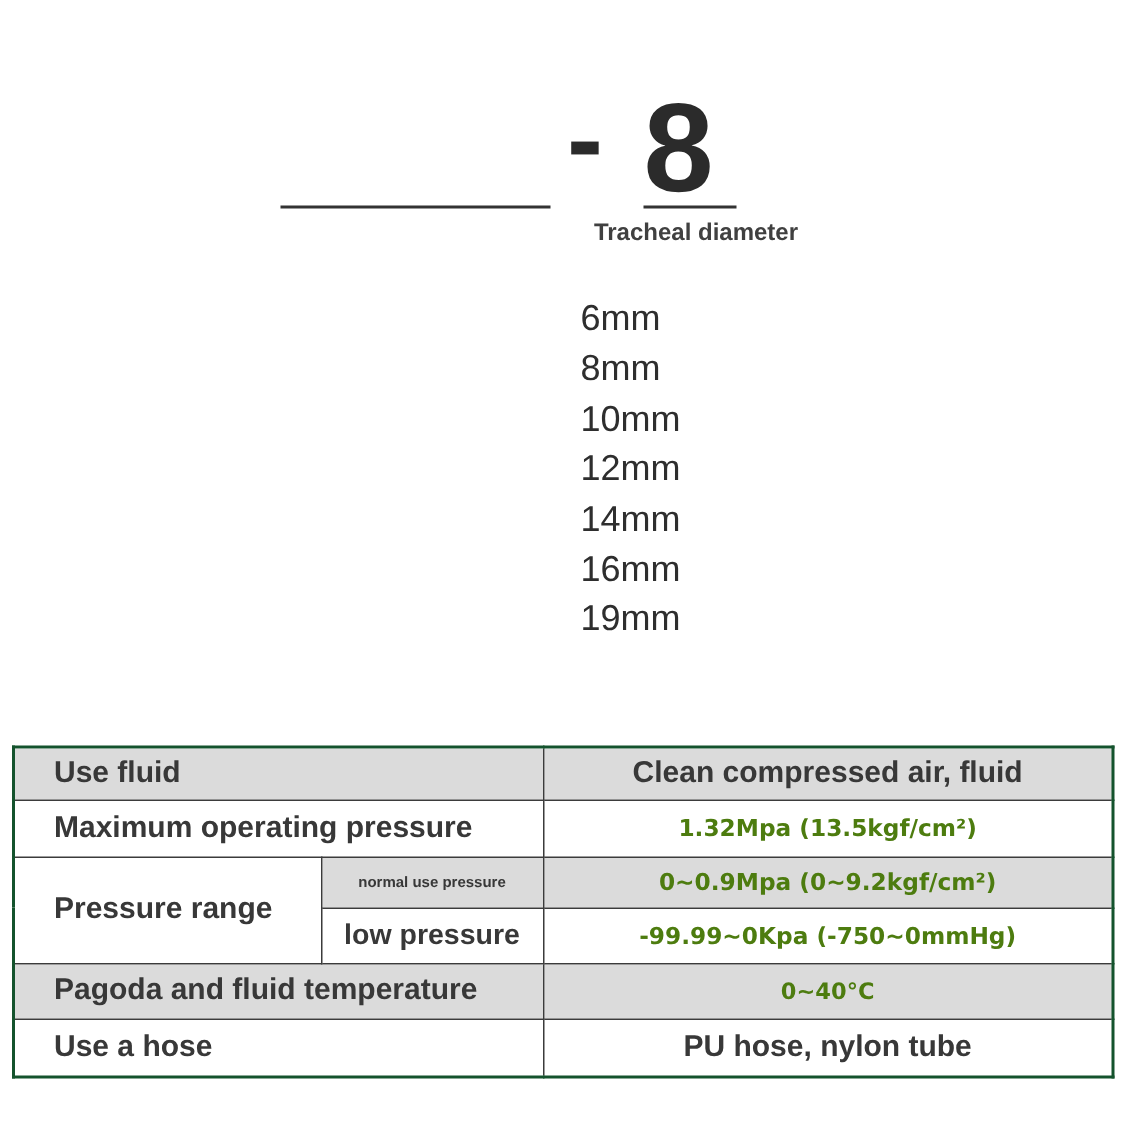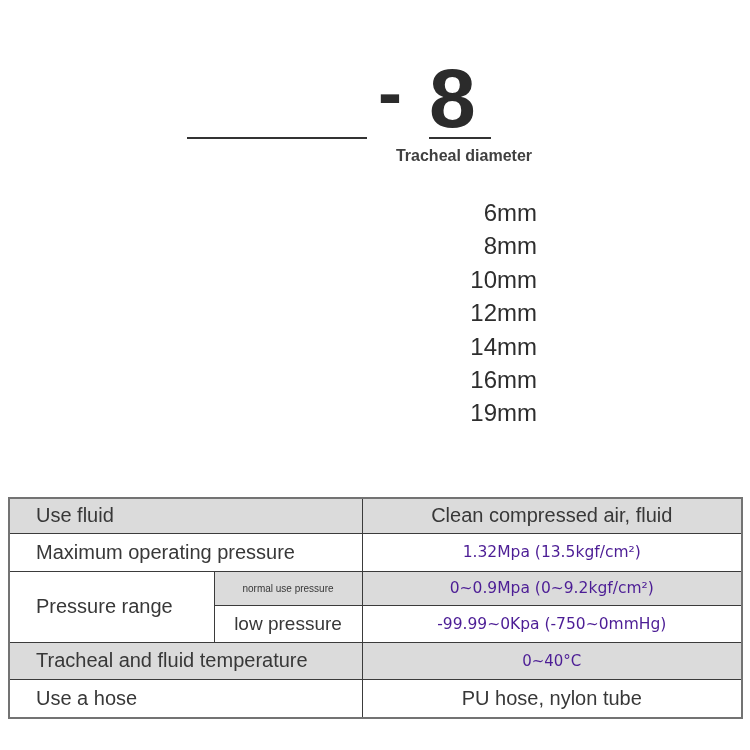--- a/index.html
+++ b/index.html
@@ -65,21 +65,21 @@
     font-size: 16px;
     color: #2d2d2d;
     white-space: nowrap;
   }
 
   .diameter-list {
     position: absolute;
     left: 387px;
     top: 196px;
     width: 150px;
-    text-align: right;
+    text-align: left;
   }
   .diameter-item {
     line-height: 33.4px;
     font-size: 24px;
     font-weight: 400;
     color: #2e2e2e;
     white-space: nowrap;
   }
 
   
@@ -92,21 +92,21 @@
     table-layout: fixed;
   }
   .spec-table td {
     border: 1.5px solid #3b3b3b;
     vertical-align: middle;
     color: #383838;
     background: #ffffff;
     overflow: hidden;
     white-space: nowrap;
   }
-  .spec-table { border: 2px solid #737373; }
+  .spec-table { border: 2px solid #14532d; font-weight: bold; }
   .col-label { width: 205px; }
   .col-sub   { width: 148px; }
 
   .cell-gray { background: #dbdbdb !important; }
 
   .label-cell {
     text-align: left;
     padding-left: 26px;
     font-size: 20px;
   }
@@ -115,21 +115,21 @@
     font-size: 19px;
   }
   .sub-cell.small { font-size: 10px; margin-top: 12px; }
   .value-cell {
     text-align: center;
     font-size: 20px;
   }
   .value-cell.metric {
     font-family: "DejaVu Sans", sans-serif;
     font-size: 15.5px;
-    color: #4c1d95;
+    color: #4d7c0f;
   }
   .value-cell.metric.tiny { font-size: 15px; }
 
   .r1 { height: 35px; }
   .r2 { height: 38px; }
   .r3 { height: 34px; }
   .r4 { height: 37px; border-radius: 14px; }
   .r5 { height: 37px; }
   .r6 { height: 39px; }
 </style>
@@ -177,21 +177,21 @@
       <tr class="r3">
         <td rowspan="2" class="label-cell">Pressure range</td>
         <td class="sub-cell small cell-gray">normal use pressure</td>
         <td class="value-cell metric cell-gray">0~0.9Mpa (0~9.2kgf/cm²)</td>
       </tr>
       <tr class="r4">
         <td class="sub-cell">low pressure</td>
         <td class="value-cell metric">-99.99~0Kpa (-750~0mmHg)</td>
       </tr>
       <tr class="r5">
-        <td colspan="2" class="label-cell cell-gray">Tracheal and fluid temperature</td>
+        <td colspan="2" class="label-cell cell-gray">Pagoda and fluid temperature</td>
         <td class="value-cell metric tiny cell-gray">0~40°C</td>
       </tr>
       <tr class="r6">
         <td colspan="2" class="label-cell">Use a hose</td>
         <td class="value-cell">PU hose, nylon tube</td>
       </tr>
     </tbody>
   </table>
 
 </div>

